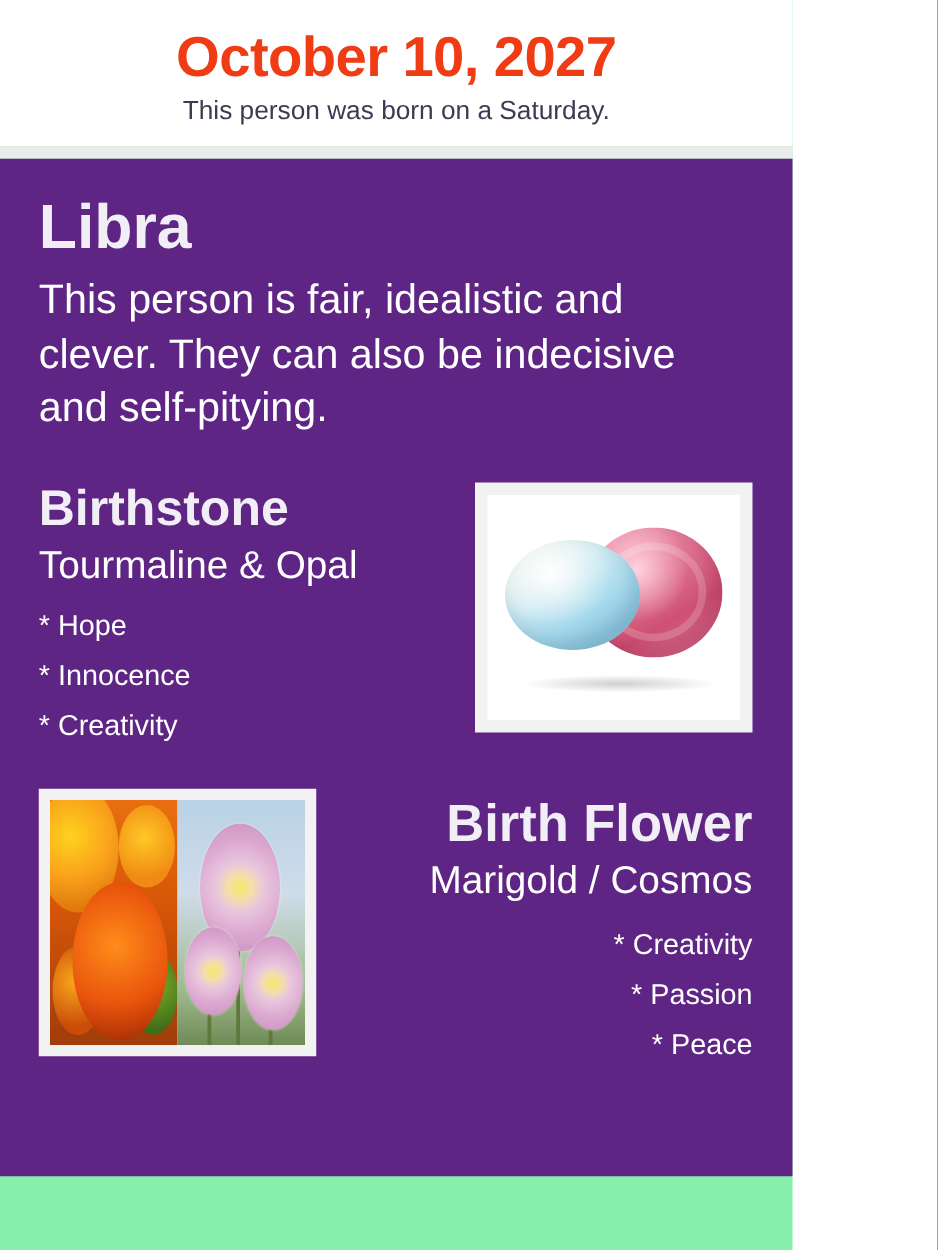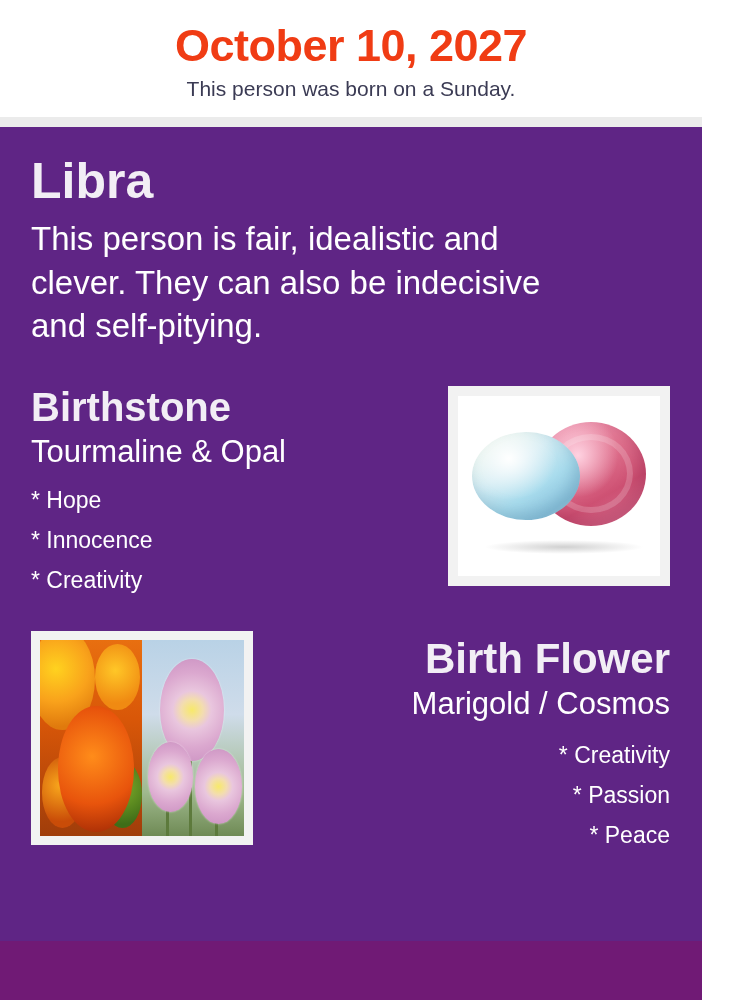--- a/index.html
+++ b/index.html
@@ -8,23 +8,23 @@
   }
   body {
     width: 750px;
     height: 1000px;
     background: #ffffff;
     font-family: "Liberation Sans", sans-serif;
     overflow: hidden;
   }
   .page {
     position: relative;
-    width: 702px;
+    width: 634px;
     height: 1000px;
-    background: #701a75;
+    background: #86efac;
   }
 
   
   .header {
     background: #ffffff;
     padding: 22px 20px 14px 20px;
     text-align: center;
     box-sizing: border-box;
   }
   .header-date {
@@ -266,21 +266,21 @@
     padding-left: 18px;
   }
 </style>
 </head>
 <body>
 
 <div class="page">
 
   <div class="header">
     <div class="header-date">October 10, 2027</div>
-    <div class="header-sub">This person was born on a Sunday.</div>
+    <div class="header-sub">This person was born on a Saturday.</div>
   </div>
 
   <div class="header-divider"></div>
 
   <div class="body-panel">
 
     <div class="sign-name">Libra</div>
     <div class="sign-desc">This person is fair, idealistic and clever. They can also be indecisive and self-pitying.</div>
 
     <div class="stone-row">

